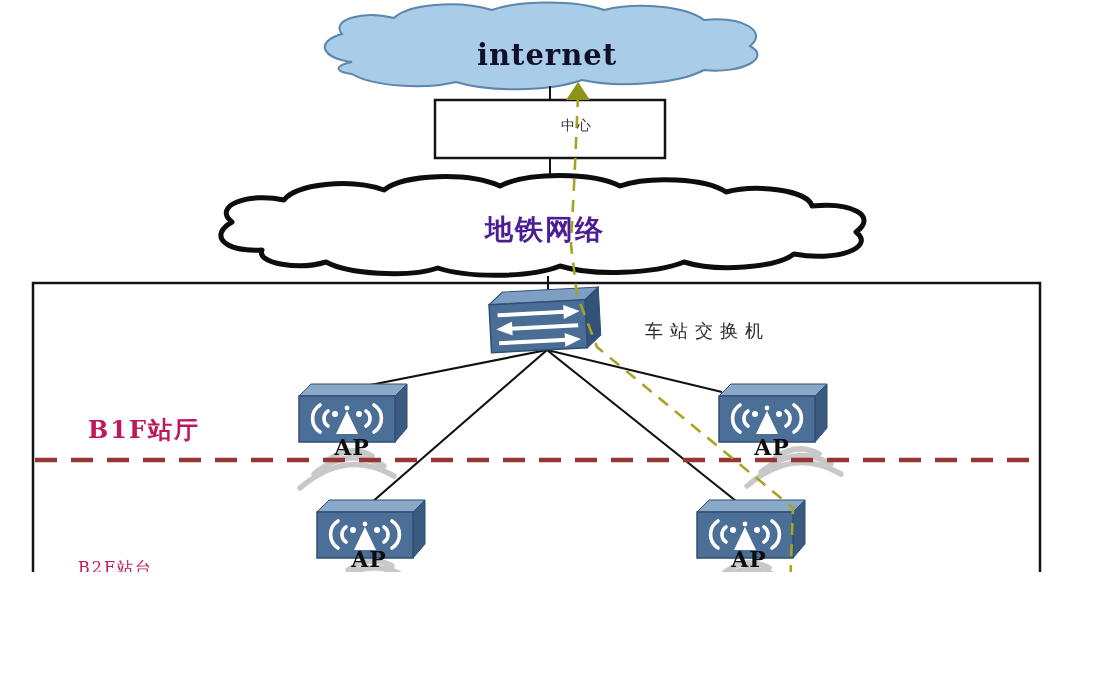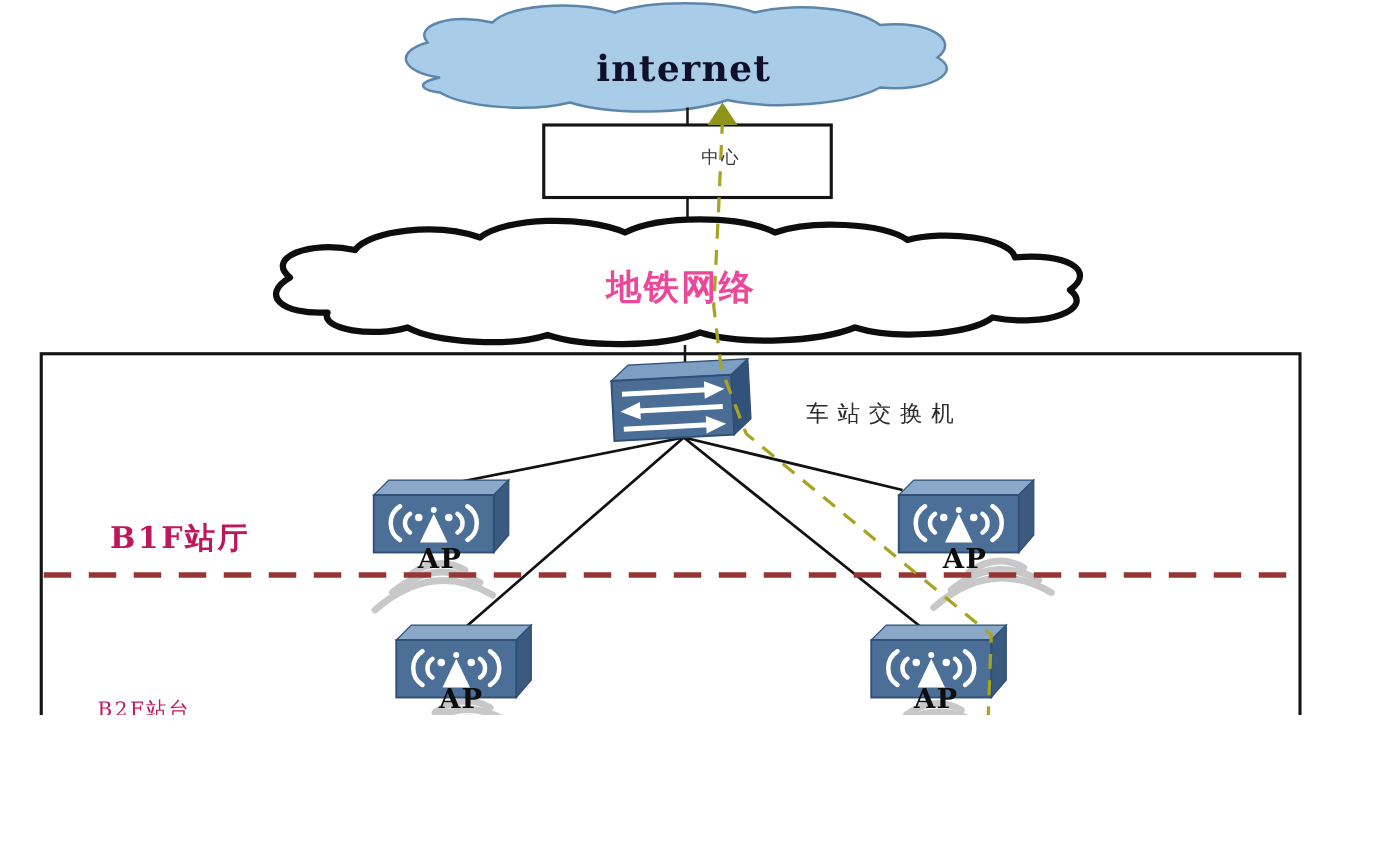--- a/index.html
+++ b/index.html
@@ -5,21 +5,21 @@
   html,body{margin:0;padding:0;background:#ffffff;}
   #stage{
     position:relative;width:1118px;height:572px;background:#ffffff;
     font-family:"DejaVu Serif", serif;overflow:hidden;
   }
   #diagram-svg{position:absolute;left:0;top:0;z-index:1;}
   .lbl{position:absolute;z-index:2;white-space:nowrap;color:#be185d;}
   .lbl.centered{transform:translateX(-50%);}
   #internet-label{left:547px;top:38px;font-size:29px;font-weight:bold;color:#10102a;letter-spacing:1px;}
   #center-label{left:549px;top:117px;font-size:14px;color:#333;letter-spacing:2px;margin-left:28px;}
-  #metro-label{left:545px;top:211px;font-size:28px;font-weight:bold;color:#ec4899;letter-spacing:2px;}
+  #metro-label{left:545px;top:211px;font-size:28px;font-weight:bold;color:#4c1d95;letter-spacing:2px;}
   #switch-label{left:645px;top:319px;font-size:18px;color:#2b2b2b;letter-spacing:7px;}
   .ap-label{font-size:22px;font-weight:bold;color:#0d0d0d;letter-spacing:1px;}
   #ap-label-tl{left:352px;top:434px;}
   #ap-label-tr{left:772px;top:434px;}
   #ap-label-bl{left:369px;top:546px;}
   #ap-label-br{left:749px;top:546px;}
   #b1f-label{left:88px;top:414px;font-size:24px;font-weight:bold;letter-spacing:2px;}
   #b2f-label{left:78px;top:558px;font-size:16px;font-weight:normal;letter-spacing:2px;}
   #return-mark{left:1044px;top:648px;font-size:20px;color:#555;font-family:"DejaVu Sans",sans-serif;}
 </style>

